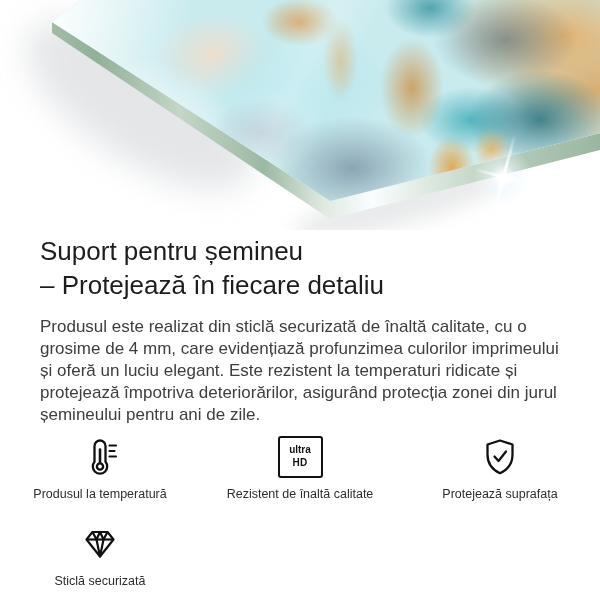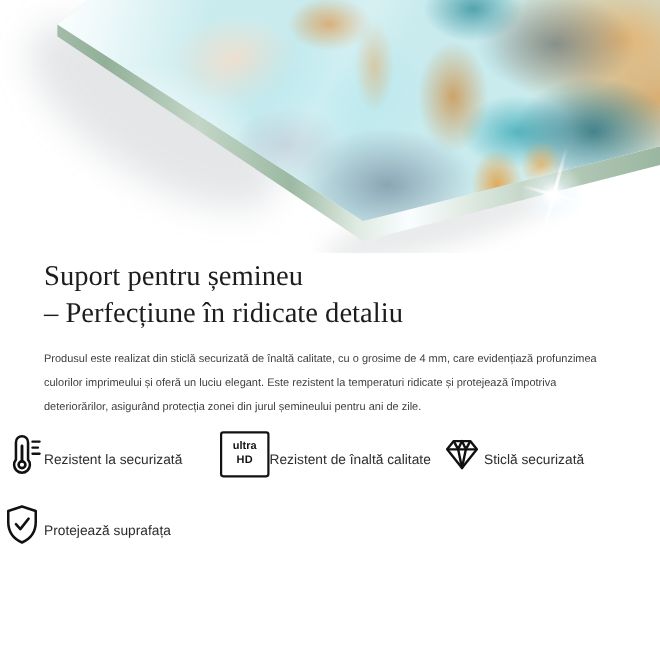--- a/index.html
+++ b/index.html
@@ -56,27 +56,27 @@
   .sparkle{position:absolute;left:503px;top:177px;width:0;height:0;z-index:5;}
   .sparkle .glow{position:absolute;left:-35px;top:-35px;width:70px;height:70px;border-radius:50%;
     background:radial-gradient(circle, rgba(255,255,255,.95) 0 8%, rgba(240,250,255,.55) 25%, rgba(255,255,255,0) 60%);}
   .sparkle .ray{position:absolute;background:linear-gradient(to bottom,
       rgba(255,255,255,0), #ffffff 45%, #ffffff 55%, rgba(255,255,255,0));}
   .sparkle .ray.v{left:-1.5px;top:-44px;width:3px;height:88px;transform:rotate(15deg);}
   .sparkle .ray.h{left:-1.5px;top:-30px;width:3px;height:60px;transform:rotate(105deg);}
 
   
   .content{position:relative;padding:0 40px;}
-  .title{margin:4px 0 0;font-family:Liberation Serif, serif;
+  .title{margin:4px 0 0;font-family:Liberation Sans, sans-serif;
     font-weight:400;font-size:26px;line-height:34px;color:#1d1d1d;}
-  .desc{margin:14px 0 0;max-width:524px;font-size:10px;line-height:22px;color:#3e3e3e;}
+  .desc{margin:14px 0 0;max-width:524px;font-size:17px;line-height:22px;color:#3e3e3e;}
 
   
   .features{display:grid;grid-template-columns:repeat(3,1fr);row-gap:22px;margin:10px -40px 0;}
-  .feature{display:flex;flex-direction:row;align-items:center;}
+  .feature{display:flex;flex-direction:column;align-items:center;}
   .feature .ic{height:42px;display:flex;align-items:center;justify-content:center;}
   .feature .lbl{margin-top:9px;font-size:12.5px;color:#2d2d2d;}
   .uhd-box{width:41px;height:38px;border:2.5px solid #111;border-radius:3px;
     display:flex;flex-direction:column;align-items:center;justify-content:center;color:#111;}
   .uhd-box .t1{font-size:10px;font-weight:700;line-height:10px;}
   .uhd-box .t2{font-size:10px;font-weight:700;line-height:15px;letter-spacing:.2px;}
   svg{display:block;}
 </style>
 </head>
 <body>
@@ -95,69 +95,69 @@
     <div class="sparkle">
       <div class="glow"></div>
         <div class="ray v"></div>
         <div class="ray h"></div>
     </div>
   </div>
 
   <div class="content">
     <h1 class="title">
       <span>Suport pentru șemineu</span><br>
-      <span>– Perfecțiune în ridicate detaliu</span>
+      <span>– Protejează în fiecare detaliu</span>
     </h1>
     <p class="desc">Produsul este realizat din sticlă securizată de înaltă calitate, cu o grosime de 4 mm, care evidențiază profunzimea culorilor imprimeului și oferă un luciu elegant. Este rezistent la temperaturi ridicate și protejează împotriva deteriorărilor, asigurând protecția zonei din jurul șemineului pentru ani de zile.</p>
 
     <div class="features">
 
       <div class="feature">
         <div class="ic">
           <svg width="40" height="40" viewBox="0 0 40 40" fill="none" stroke="#111" stroke-width="2.3" stroke-linecap="round">
             <path d="M14.5 9 A5.5 5.5 0 0 1 25.5 9 L25.5 24.85 A7.2 7.2 0 1 1 14.5 24.85 Z"></path>
             <line x1="20" y1="12.5" x2="20" y2="25.5" stroke-width="2.6"></line>
             <circle cx="20" cy="29.5" r="3.1" stroke-width="2.4"></circle>
             <line x1="29.5" y1="8.5" x2="36" y2="8.5" stroke-width="2.1"></line>
             <line x1="29.5" y1="14" x2="34.5" y2="14" stroke-width="2.1"></line>
             <line x1="29.5" y1="19.5" x2="36" y2="19.5" stroke-width="2.1"></line>
           </svg>
         </div>
-        <div class="lbl">Rezistent la securizată</div>
+        <div class="lbl">Produsul la temperatură</div>
       </div>
 
       <div class="feature">
         <div class="ic">
           <div class="uhd-box">
             <span class="t1">ultra</span>
             <span class="t2">HD</span>
           </div>
         </div>
         <div class="lbl">Rezistent de înaltă calitate</div>
       </div>
 
       <div class="feature">
         <div class="ic">
+          <svg width="40" height="40" viewBox="0 0 40 40" fill="none" stroke="#111" stroke-width="2.3" stroke-linecap="round" stroke-linejoin="round">
+            <path d="M20 3.5 L32.5 7.5 V17.5 C32.5 26.5 27.5 32.8 20 36.2 C12.5 32.8 7.5 26.5 7.5 17.5 V7.5 Z"></path>
+            <polyline points="14.5,19.5 18.5,24 26,14.5"></polyline>
+          </svg>
+        </div>
+        <div class="lbl">Protejează suprafața</div>
+      </div>
+
+      <div class="feature">
+        <div class="ic">
           <svg width="40" height="40" viewBox="0 0 40 40" fill="none" stroke="#111" stroke-width="2.2" stroke-linejoin="round">
             <path d="M12.5 8 H27.5 L33.5 15.5 L20 32.5 L6.5 15.5 Z"></path>
             <path d="M6.5 15.5 H33.5"></path>
             <path d="M12.5 8 L16.5 15.5 L20 8 L23.5 15.5 L27.5 8"></path>
             <path d="M16.5 15.5 L20 32.5 L23.5 15.5"></path>
           </svg>
         </div>
         <div class="lbl">Sticlă securizată</div>
       </div>
 
-      <div class="feature">
-        <div class="ic">
-          <svg width="40" height="40" viewBox="0 0 40 40" fill="none" stroke="#111" stroke-width="2.3" stroke-linecap="round" stroke-linejoin="round">
-            <path d="M20 3.5 L32.5 7.5 V17.5 C32.5 26.5 27.5 32.8 20 36.2 C12.5 32.8 7.5 26.5 7.5 17.5 V7.5 Z"></path>
-            <polyline points="14.5,19.5 18.5,24 26,14.5"></polyline>
-          </svg>
-        </div>
-        <div class="lbl">Protejează suprafața</div>
-      </div>
-
 
 
     </div>
   </div>
 </div>
 
 </body></html>

